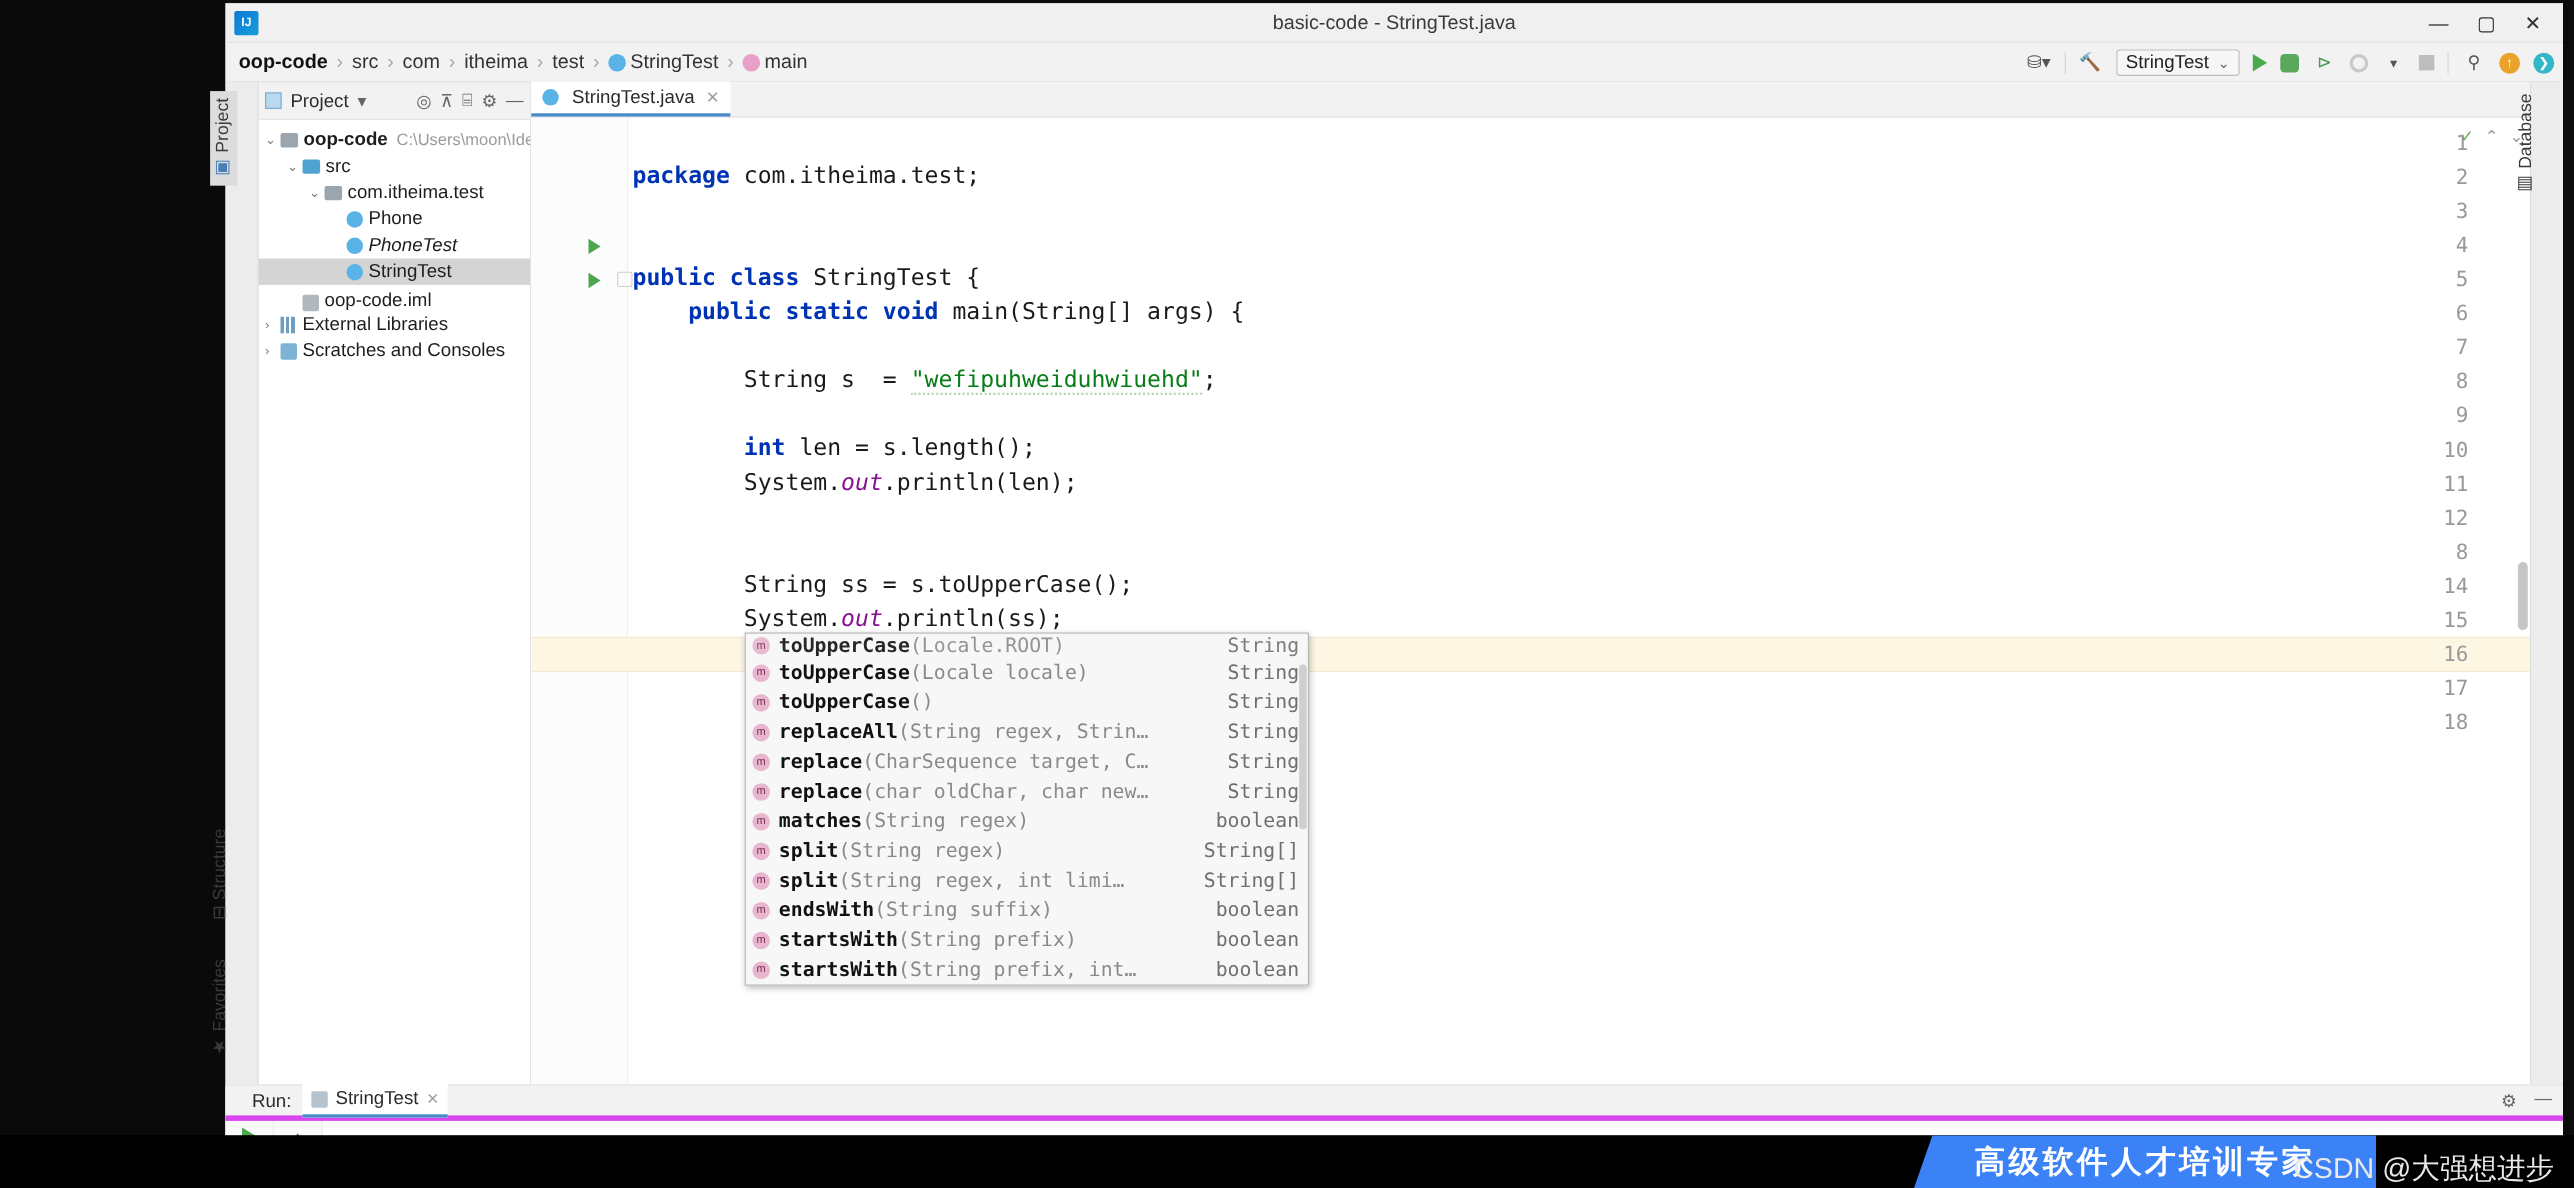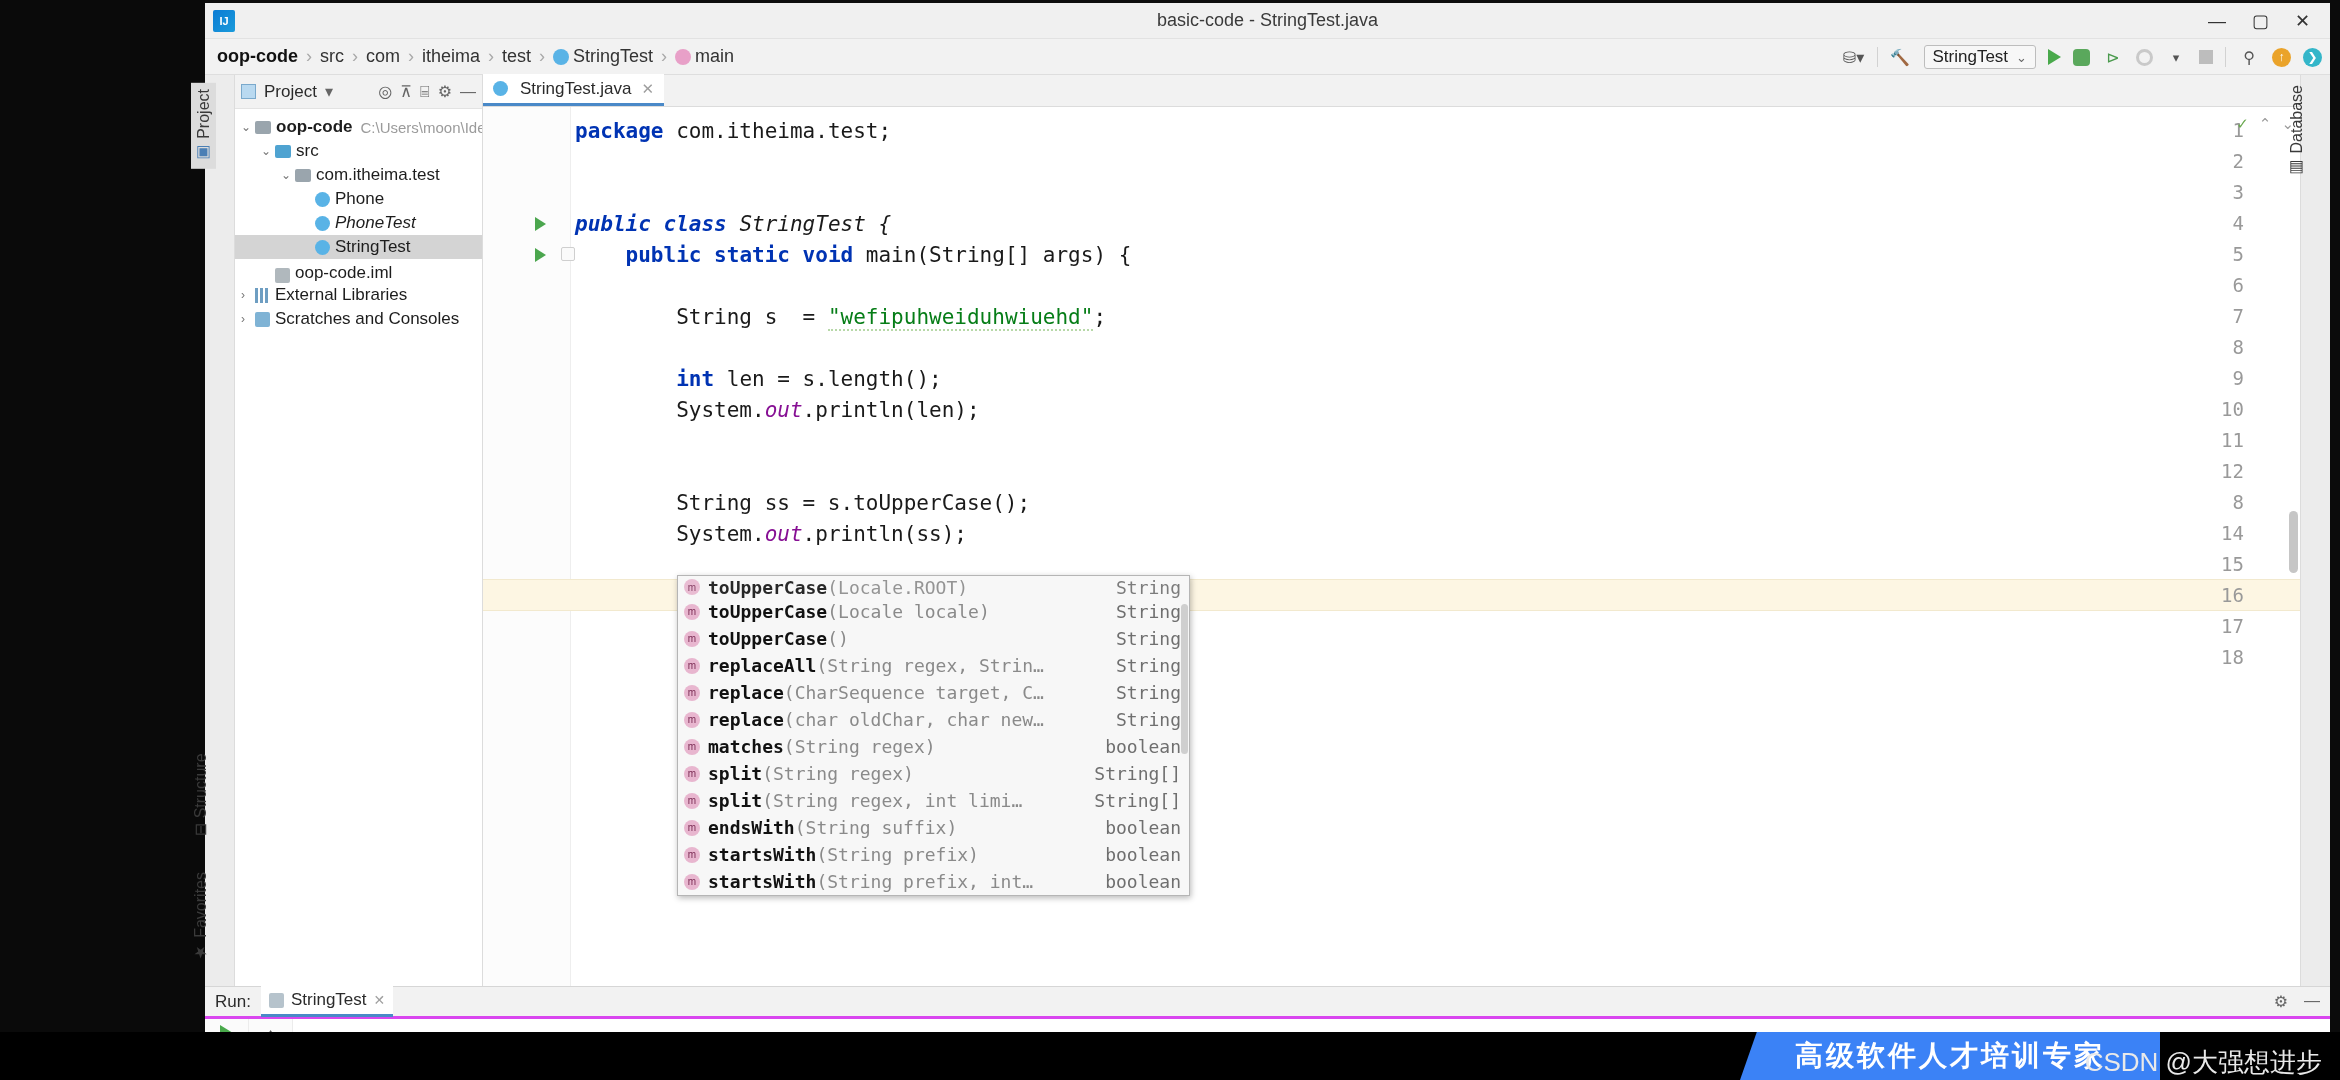--- a/index.html
+++ b/index.html
@@ -75,21 +75,21 @@
   .editor-col { flex:1 1 auto; display:flex; flex-direction:column; min-width:0; background:#fff; position:relative;}
   .tabstrip { height:32px; background:#f2f2f2; border-bottom:1px solid #dcdcdc; display:flex; align-items:flex-end; }
   .etab { height:32px; display:flex; align-items:center; gap:7px; padding:0 10px; font-size:17px; background:#fff; border-bottom:3px solid #4a89c8; }
   .etab .x { color:#9e9e9e; font-size:15px; margin-left:3px;}
   .editor-wrap { flex:1 1 auto; position:relative; overflow:hidden; background:#fff; }
   .gutter { position:absolute; left:0; top:0; bottom:0; width:88px; background:#fcfcfc; border-right:1px solid #eee;}
   .lnum { position:absolute; right:56px; width:40px; text-align:right; font-family:"DejaVu Sans Mono", monospace; font-size:19px; color:#999;}
   .runmark { position:absolute; left:52px; width:0;height:0;border-left:11px solid #4ba64e;border-top:7px solid transparent;border-bottom:7px solid transparent;}
   .fold { position:absolute; left:78px; width:14px;height:14px;border:1px solid #cfcfcf;border-radius:2px;background:#fafafa;}
   .code { position:absolute; left:92px; top:0; right:0; bottom:0; font-family:"DejaVu Sans Mono", monospace; font-size:21px; color:#1a1a1a; white-space:pre;}
-  .cl { position:absolute; left:0; }
+  .cl { position:absolute; left:0;margin-top:28px; }
   .kw { color:#0033b3; font-weight:bold; }
   .str{ color:#067d17; border-bottom:2px dotted #b7d8a8; }
   .fld{ color:#871094; font-style:italic; }
   .hl-line { position:absolute; left:0; right:0; height:32px; background:#fdf6e3; border-top:1px solid #f2e9ce; border-bottom:1px solid #f2e9ce;}
   .caret { display:inline-block; width:2px; height:22px; background:#111; vertical-align:-4px;}
   .ed-right { position:absolute; right:6px; top:8px; display:flex; align-items:center; gap:10px; font-size:15px; color:#9a9a9a;}
   .chk { color:#6aa84f; }
   .vscroll { position:absolute; right:2px; top:46%; width:9px; height:62px; background:#c6c6c6; border-radius:5px;}
 
   
@@ -100,21 +100,21 @@
   .ac-m { width:16px;height:16px;border-radius:50%;background:#e8b6cf;color:#7a2b53;font-size:10px;display:flex;align-items:center;justify-content:center;margin-right:8px;flex:0 0 auto; font-family:"Liberation Sans",sans-serif;}
   .ac-name { font-weight:bold; color:#111; }
   .ac-args { color:#8a8a8a; }
   .ac-type { position:absolute; right:8px; color:#6f6f6f; }
   .ac-foot { height:24px; border-top:1px solid #dcdcdc; display:flex; align-items:center; justify-content:space-between; padding:0 7px; font-size:12px; color:#6b6b6b; background:#f2f2f2;}
   .ac-foot a { color:#2a63b0; text-decoration:none; }
   .ac-scroll { position:absolute; right:1px; top:28px; width:7px; height:150px; background:#cfcfcf; border-radius:4px;}
 
   
   .runpanel { height:310px; background:#fff; border-top:1px solid #d6d6d6; display:flex; flex-direction:column; position:relative;}
-  .rp-head { height:32px; background:#f2f2f2; display:flex; align-items:center; gap:10px; padding:0 10px; border-bottom:3px solid #d946ef; font-size:17px; position:relative;}
+  .rp-head { height:32px; background:#f2f2f2; display:flex; align-items:center; gap:10px; padding:0 24px; border-bottom:5px solid #d946ef; font-size:17px; position:relative;}
   .rp-tab { display:flex; align-items:center; gap:7px; padding:4px 8px; background:#fff; border-bottom:3px solid #4a89c8;}
   .rp-tab .ric { width:15px;height:15px;background:#b6c3cc;border-radius:2px;}
   .rp-right { position:absolute; right:10px; display:flex; gap:16px; color:#666; font-size:16px;}
   .rp-body { flex:1 1 auto; display:flex; min-height:0;}
   .rp-tools { width:44px; background:#fbfbfb; border-right:1px solid #ececec; display:flex; flex-direction:column; align-items:center; padding-top:6px; gap:14px;}
   .rp-tools2 { width:44px; background:#fbfbfb; border-right:1px solid #ececec; display:flex; flex-direction:column; align-items:center; padding-top:6px; gap:16px;}
   .rt { font-size:17px; color:#5c5c5c; }
   .console { flex:1 1 auto; padding:8px 14px; font-family:"DejaVu Sans Mono", monospace; font-size:20px; color:#1a1a1a; overflow:hidden; white-space:pre; position:relative;}
   .cline { height:30px; line-height:30px; }
   .cmd { color:#11119e; }
@@ -273,21 +273,21 @@
 
         <div class="editor-wrap">
           <div class="gutter"></div>
           <div id="editor-lines">
               <div class="lnum" style="top: 12px;">1</div>
               <div class="cl code" style="position: absolute; inset: 12px auto auto 92px;"><span class="kw">package</span> com.itheima.test;</div>
               <div class="lnum" style="top: 43px;">2</div>
               <div class="lnum" style="top: 74px;">3</div>
               <div class="lnum" style="top: 105px;">4</div>
               <div class="runmark" style="top: 110px;"></div>
-              <div class="cl code" style="position: absolute; inset: 105px auto auto 92px; font-style: italic;"><span class="kw">public</span> <span class="kw">class</span> StringTest {</div>
+              <div class="cl code" style="position: absolute; inset: 105px auto auto 92px;"><span class="kw">public</span> <span class="kw">class</span> StringTest {</div>
               <div class="lnum" style="top: 136px;">5</div>
               <div class="runmark" style="top: 141px;"></div>
               <div class="fold" style="top: 140px;"></div>
               <div class="cl code" style="position: absolute; inset: 136px auto auto 92px;">    <span class="kw">public</span> <span class="kw">static</span> <span class="kw">void</span> main(String[] args) {</div>
               <div class="lnum" style="top: 167px;">6</div>
               <div class="lnum" style="top: 198px;">7</div>
               <div class="cl code" style="position: absolute; inset: 198px auto auto 92px;">        String s  = <span class="str">"wefipuhweiduhwiuehd"</span>;</div>
               <div class="lnum" style="top: 229px;">8</div>
               <div class="lnum" style="top: 260px;">9</div>
               <div class="cl code" style="position: absolute; inset: 260px auto auto 92px;">        <span class="kw">int</span> len = s.length();</div>

